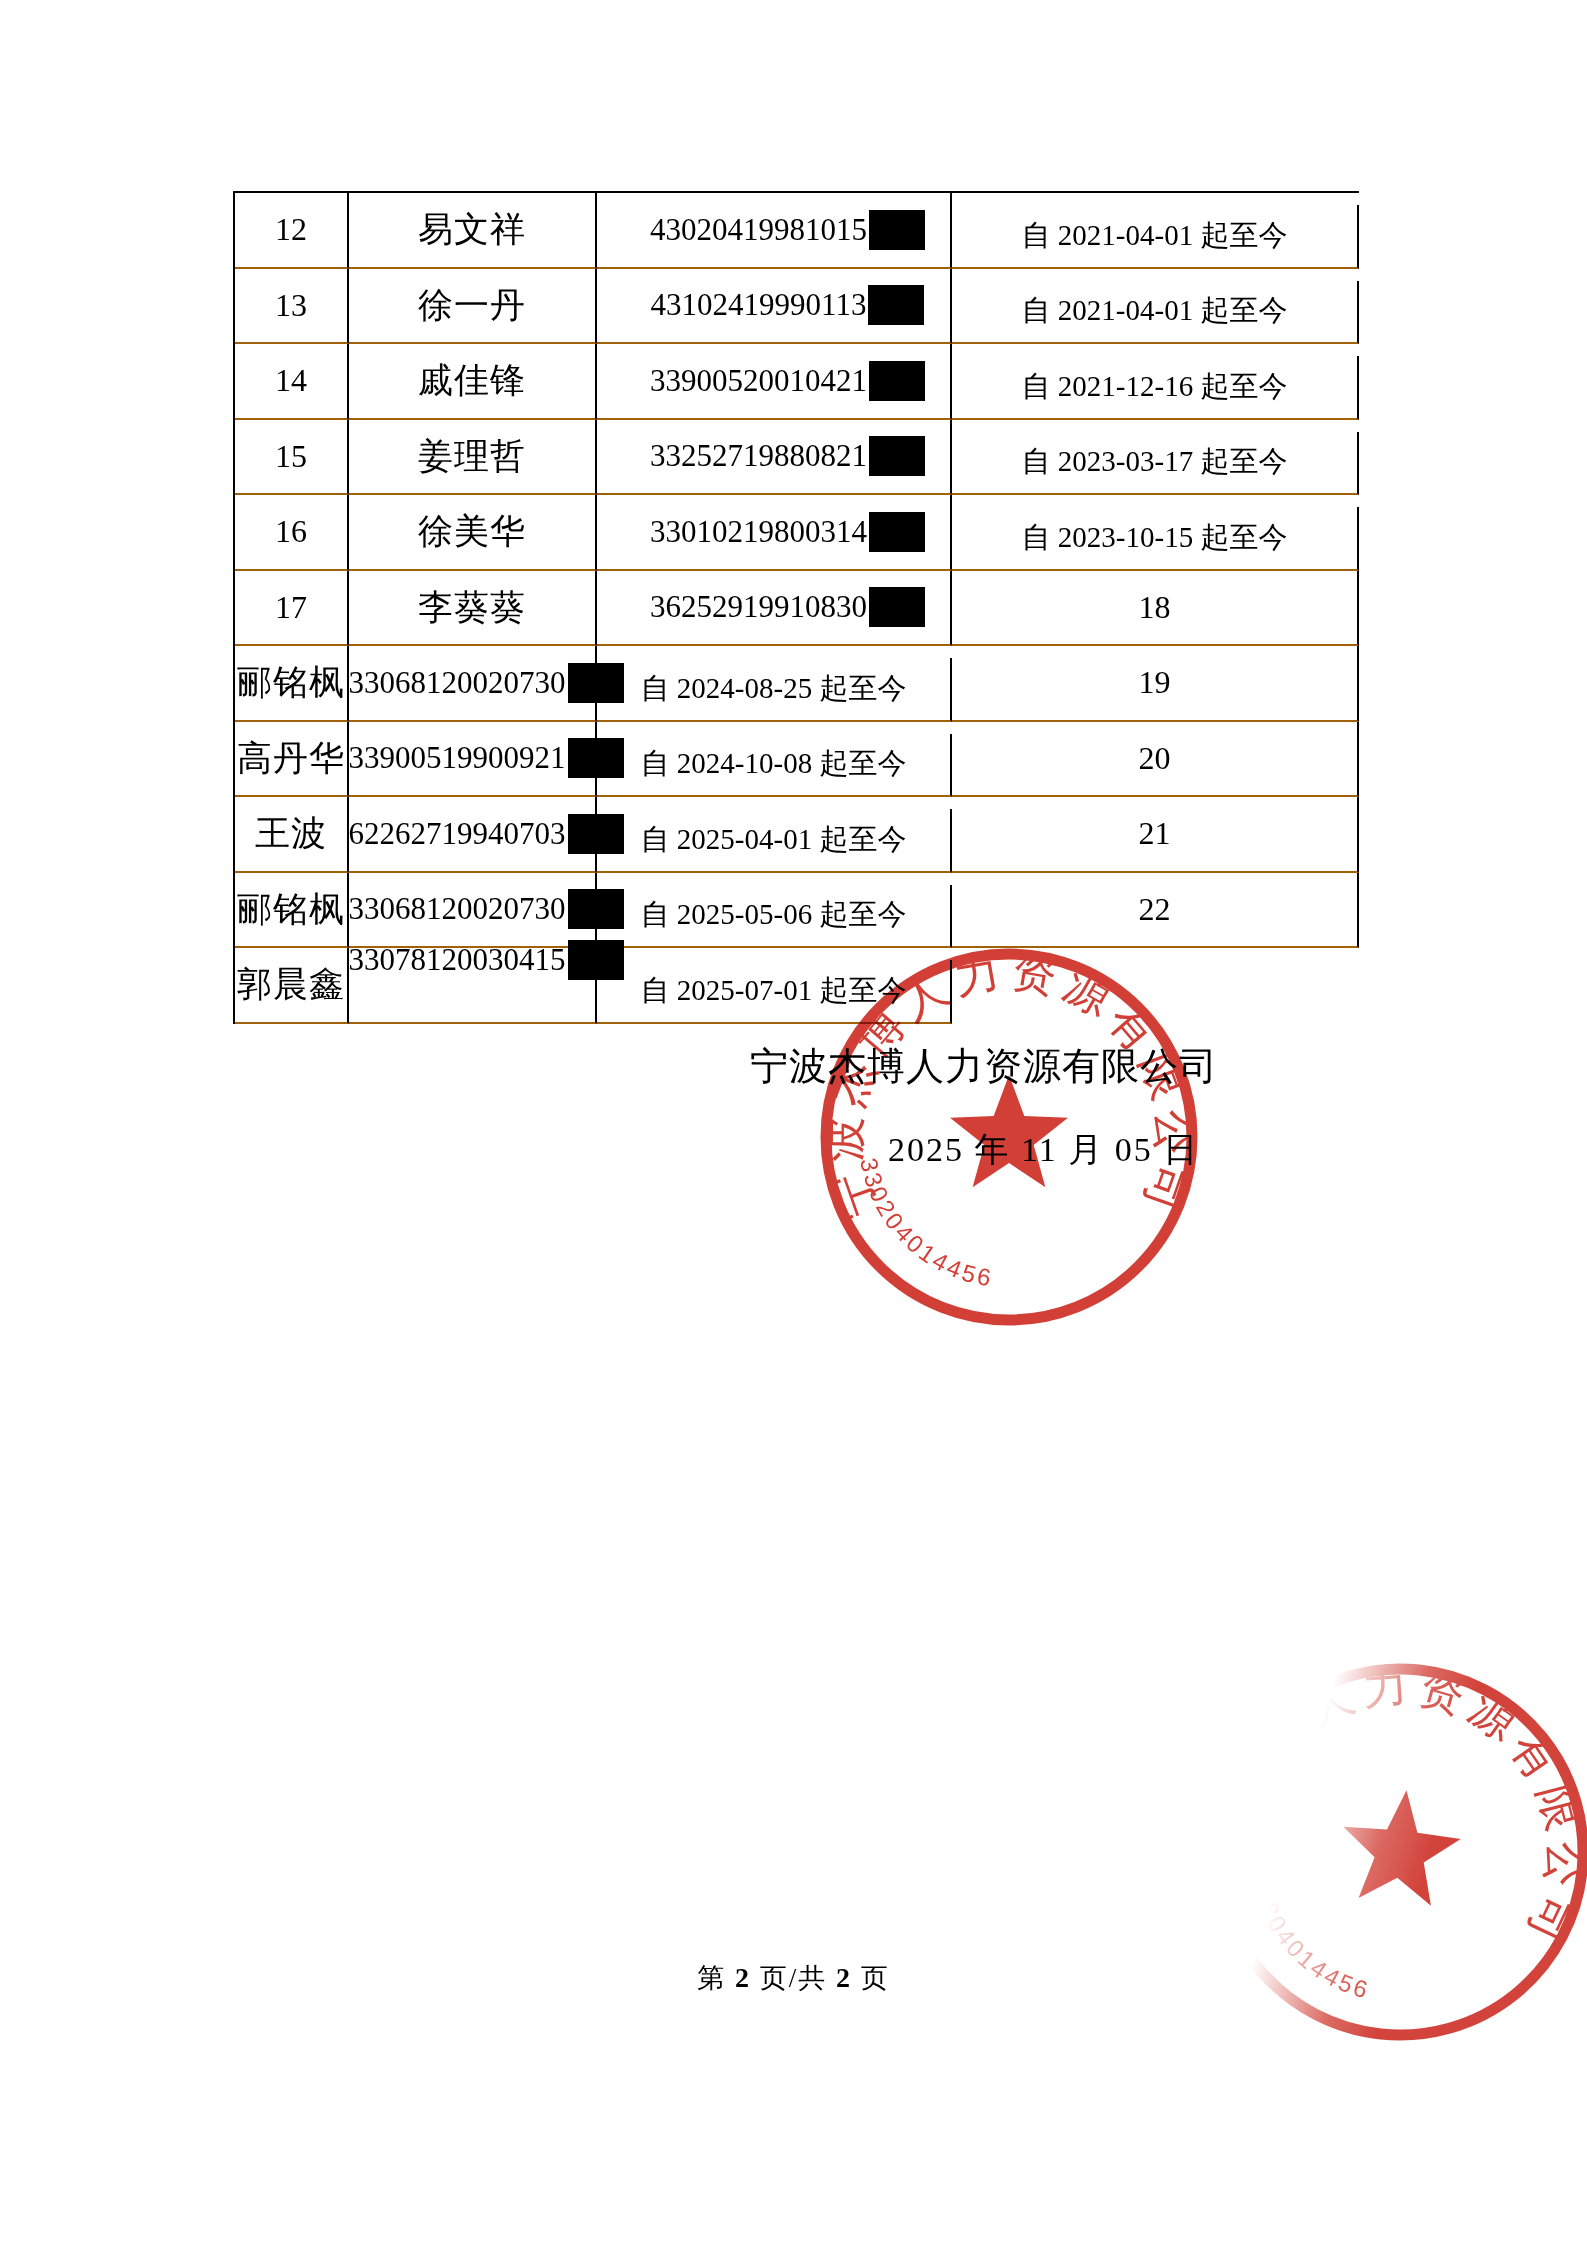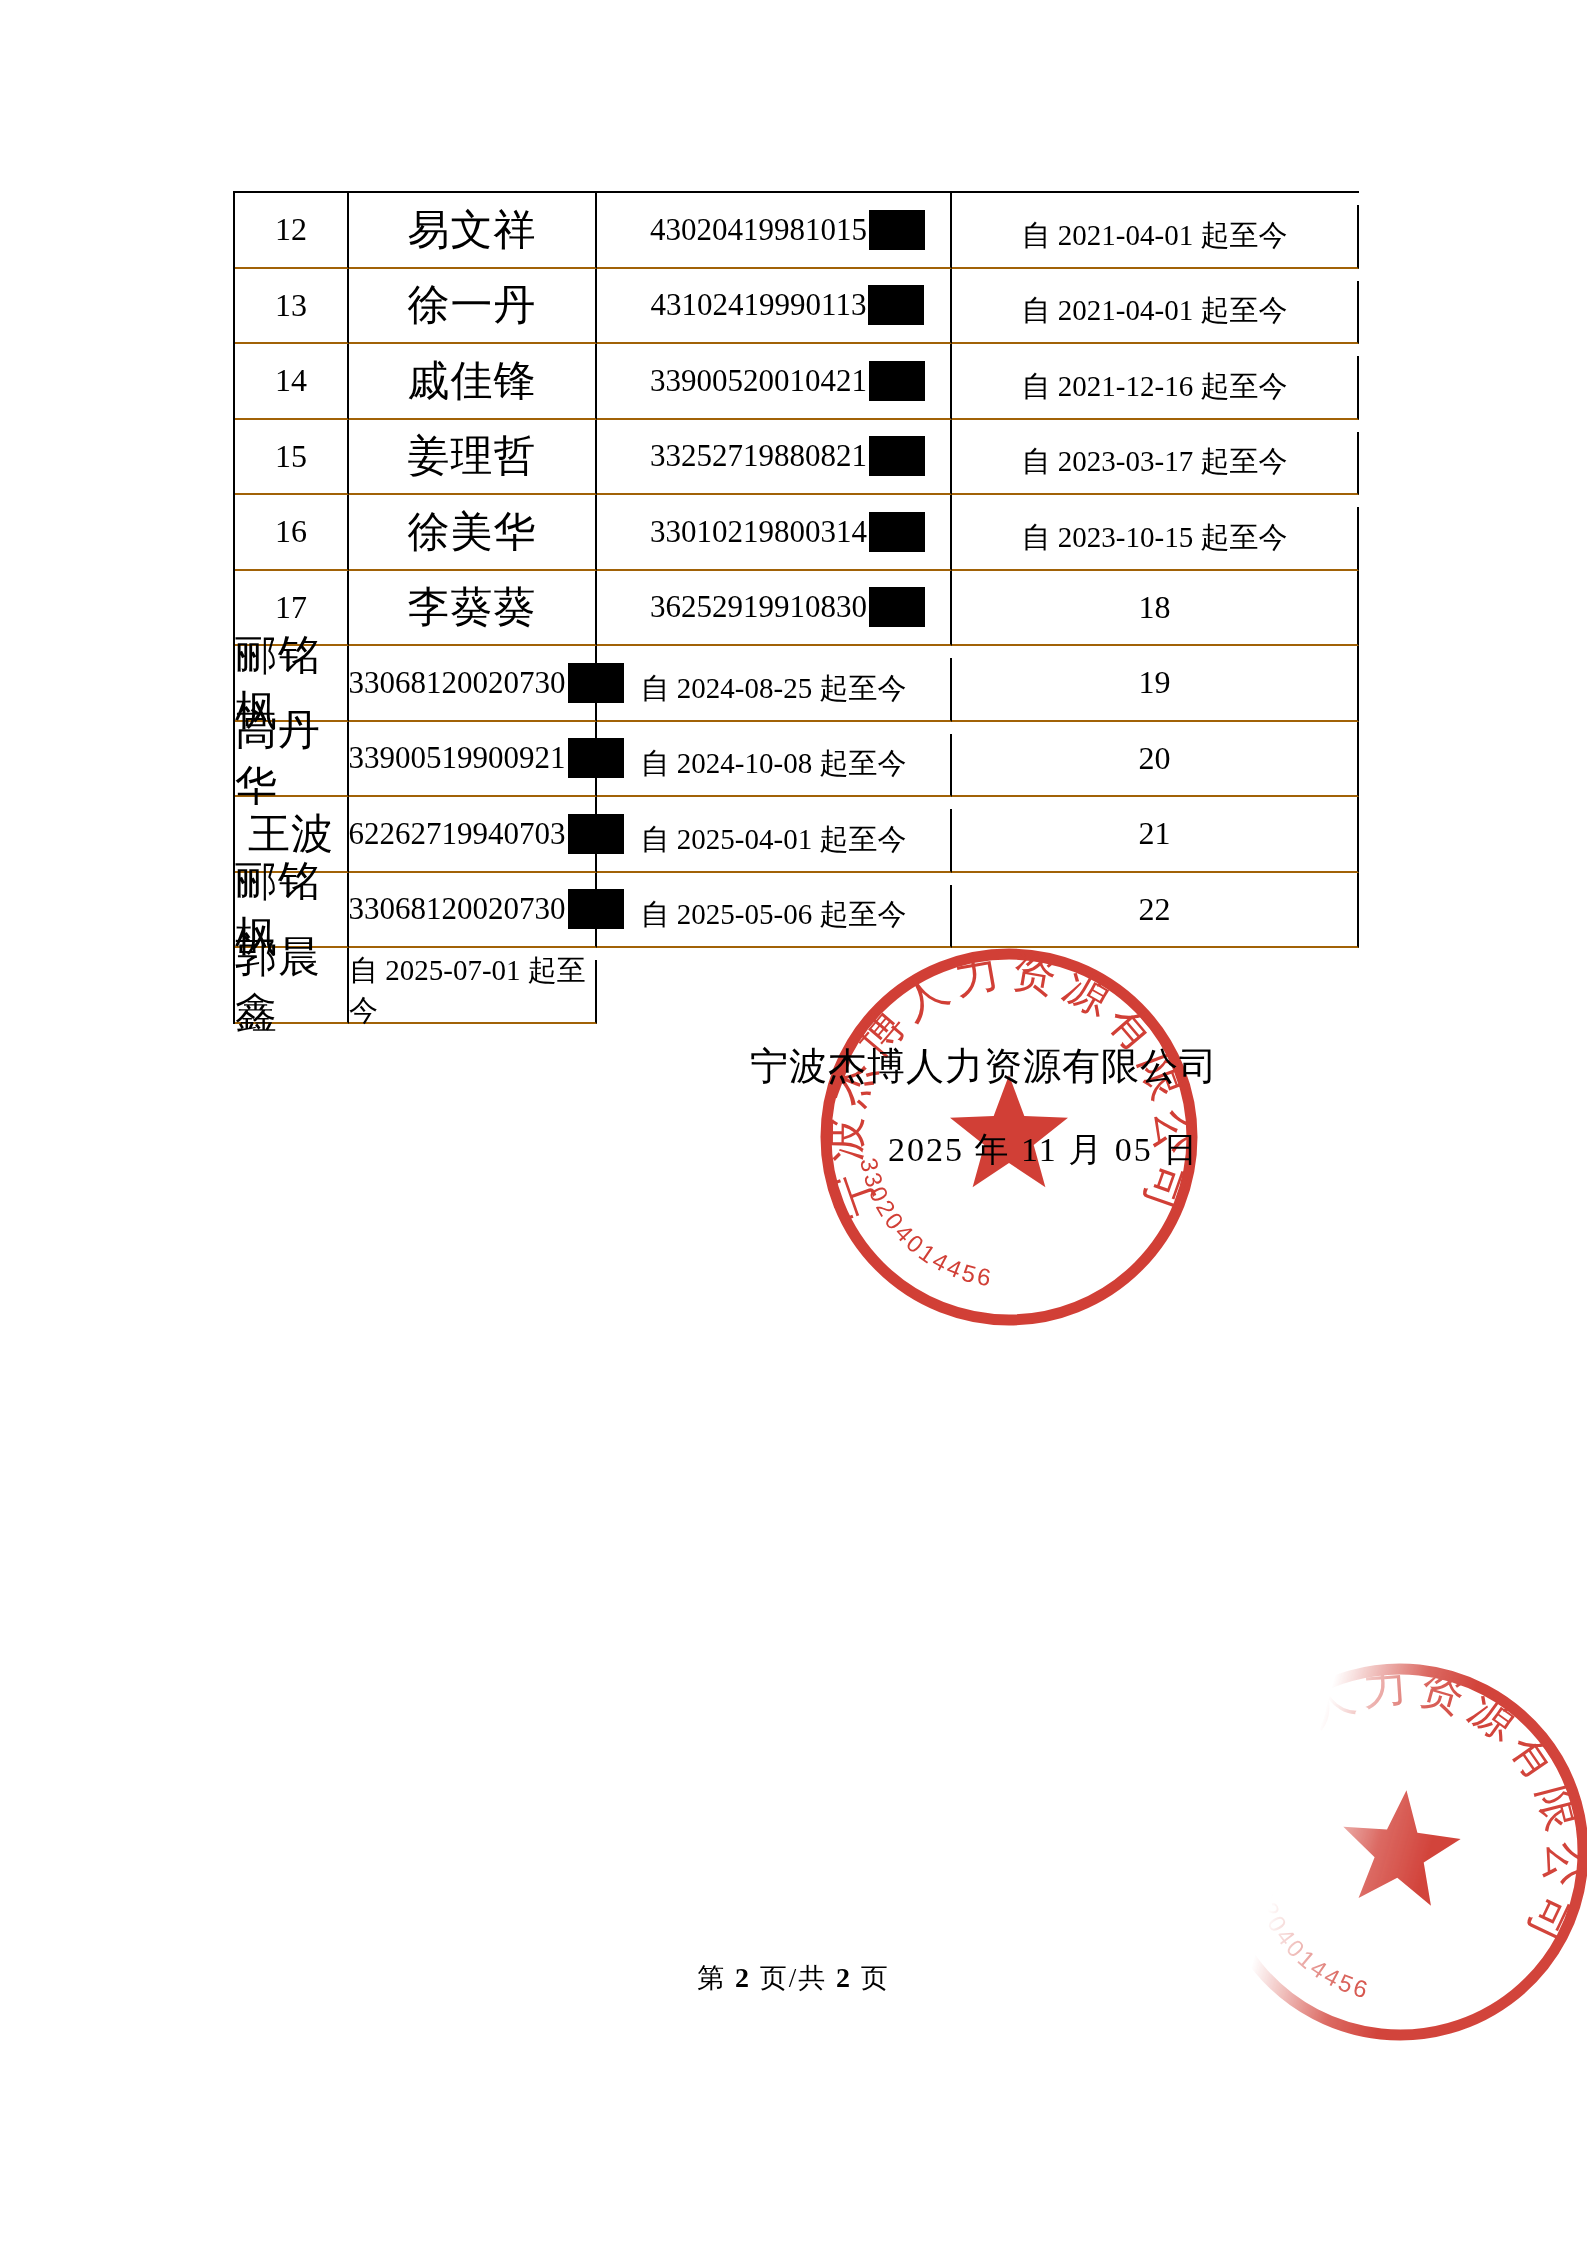--- a/index.html
+++ b/index.html
@@ -26,21 +26,21 @@
   }
   .cell{
     box-sizing:border-box;
     border-right:2px solid #000;
     border-bottom:2px solid #a16207;
     display:flex;align-items:center;justify-content:center;
     overflow:visible;
     background:transparent;
   }
   .cell.num{font-size:32px;}
-  .cell.name{font-size:42px;letter-spacing:1px;}
+  .cell.name{font-size:35px;letter-spacing:1px;}
   .cell.idcell{font-size:31px;padding-left:28px;}
   .cell.period{font-size:29px;margin-top:12px;}
   .id-wrap{display:flex;align-items:center;}
   .redaction{
     width:56px;height:40px;background:#000;margin-left:2px;flex:none;
   }
   .cell.idcell.raised{align-items:flex-start;}
   .cell.idcell.raised .id-wrap{margin-top:-8px;}
   
   .sig-company{
@@ -172,20 +172,26 @@
     <div class="cell idcell">
         <span class="id-wrap">
           <span>33068120020730</span>
           <span class="redaction"></span>
         </span>
       </div>
     <div class="cell period">自 2025-05-06 起至今</div>
 
     <div class="cell num">22</div>
     <div class="cell name">郭晨鑫</div>
+    <div class="cell idcell raised">
+        <span class="id-wrap">
+          <span>33078120030415</span>
+          <span class="redaction"></span>
+        </span>
+      </div>
     <div class="cell period">自 2025-07-01 起至今</div>
 
   </div>
 
   <div class="sig-company">宁波杰博人力资源有限公司</div>
   <div class="sig-date">2025 年 11 月 05 日</div>
 
   <svg class="stamp stamp-1" viewBox="0 0 400 400">
     <defs>
       <path id="arcTop1" d="M 70 275 A 150 150 0 1 1 330 275" fill="none"></path>

